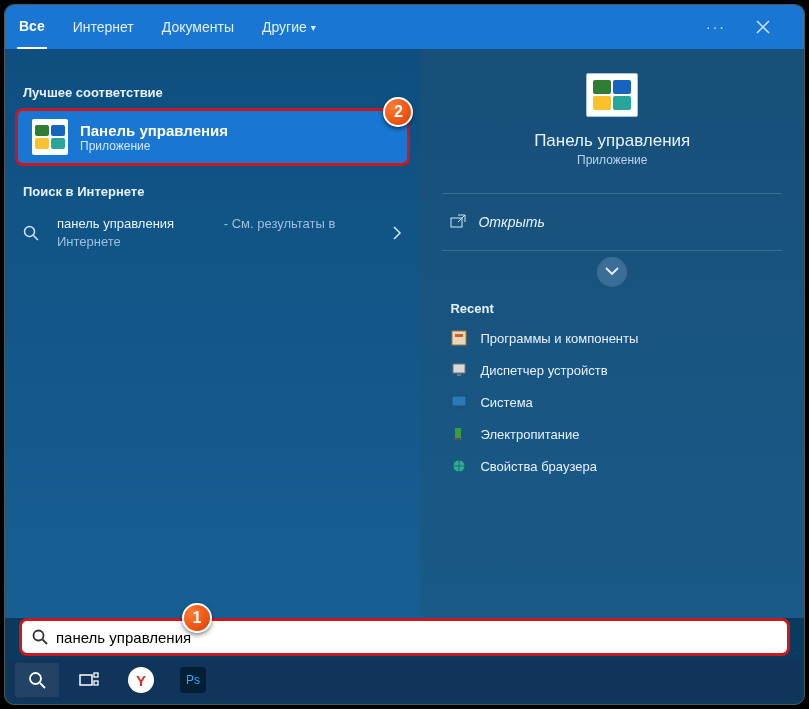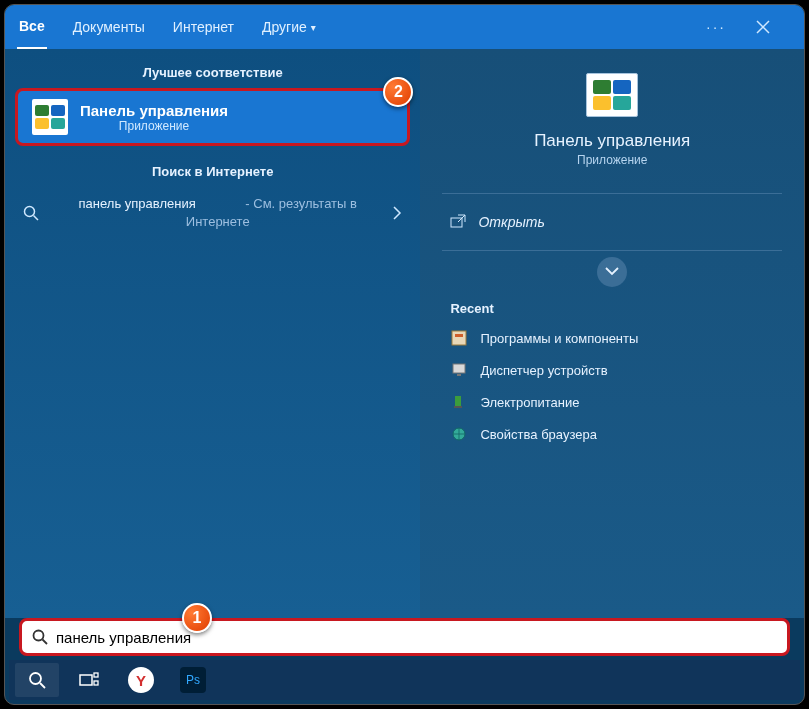--- a/index.html
+++ b/index.html
@@ -33,23 +33,22 @@
   .top-nav .close-x svg { width:14px; height:14px; }
   .dropdown-caret { margin-left:4px; font-size:10px;}
   
   .main {
     display: flex;
     height: calc(100% - 44px - 46px - 40px);
     background: linear-gradient(180deg,#0e4f80 0%,#175f93 100%);
   }
   .left {
     width: 52%;
-    padding-top: 6px;
+    padding-top: 26px;
     color: #d8eaff;
-    text-align: center;
   }
   .section-label {
     font-size: 13px; font-weight:600;
     padding: 10px 18px 6px;
     color:#e6f2ff;
   }
   .best-match {
     position: relative;
     margin: 2px 10px 8px 10px;
     border: 3px solid #c81820;
@@ -174,22 +173,22 @@
   }
   svg{display:block;}
 </style>
 </head>
 <body>
 
 <div class="frame">
 
   <div class="top-nav">
     <div class="tab active">Все</div>
+    <div class="tab">Интернет</div>
     <div class="tab">Документы</div>
-    <div class="tab">Интернет</div>
     <div class="tab">
       <span>Другие</span>
         <span class="dropdown-caret">▾</span>
     </div>
     <div class="spacer"></div>
     <div class="dots">···</div>
     <div class="close-x">
       <svg viewBox="0 0 14 14">
           <path d="M1 1 L13 13 M13 1 L1 13" stroke="#cfe8ff" stroke-width="1.5"></path>
         </svg>
@@ -276,20 +275,29 @@
               <svg width="16" height="16">
                 <rect x="2" y="2" width="12" height="9" fill="#d9d9d9" stroke="#777"></rect>
                 <rect x="6" y="12" width="4" height="2" fill="#777"></rect>
               </svg>
             </div>
           <span>Диспетчер устройств</span>
         </div>
         <div class="recent-item">
           <div class="ri-icon">
               <svg width="16" height="16">
+                <rect x="1" y="2" width="14" height="10" fill="#2a7ab8" stroke="#174f78"></rect>
+                <rect x="5" y="13" width="6" height="1.5" fill="#174f78"></rect>
+              </svg>
+            </div>
+          <span>Система</span>
+        </div>
+        <div class="recent-item">
+          <div class="ri-icon">
+              <svg width="16" height="16">
                 <rect x="4" y="2" width="6" height="10" fill="#3c9c3c"></rect>
                 <rect x="3" y="12" width="8" height="2" fill="#555"></rect>
               </svg>
             </div>
           <span>Электропитание</span>
         </div>
         <div class="recent-item">
           <div class="ri-icon">
               <svg width="16" height="16">
                 <circle cx="8" cy="8" r="6" fill="#3a9" stroke="#166"></circle>

